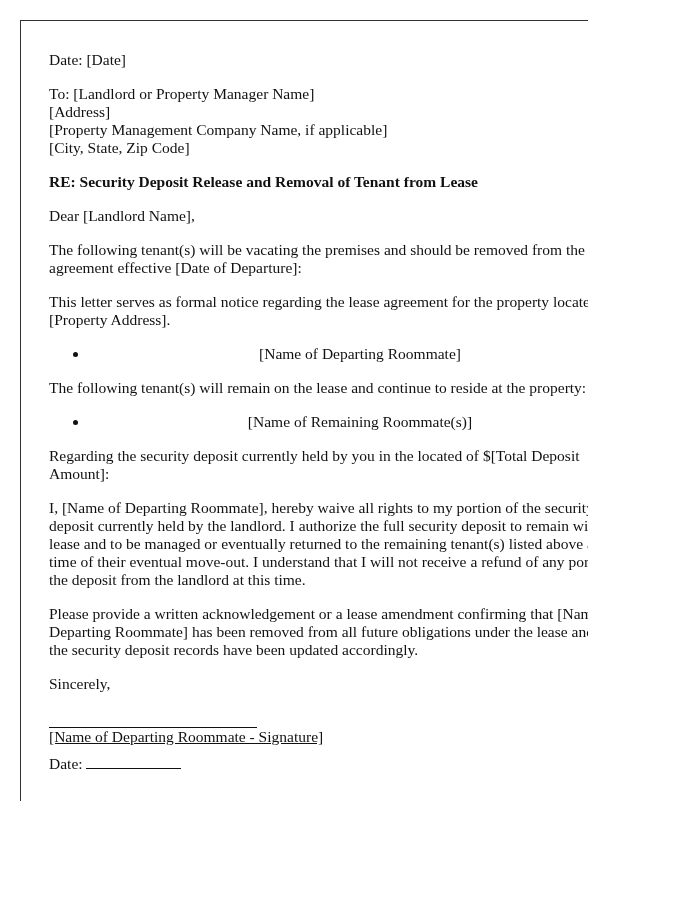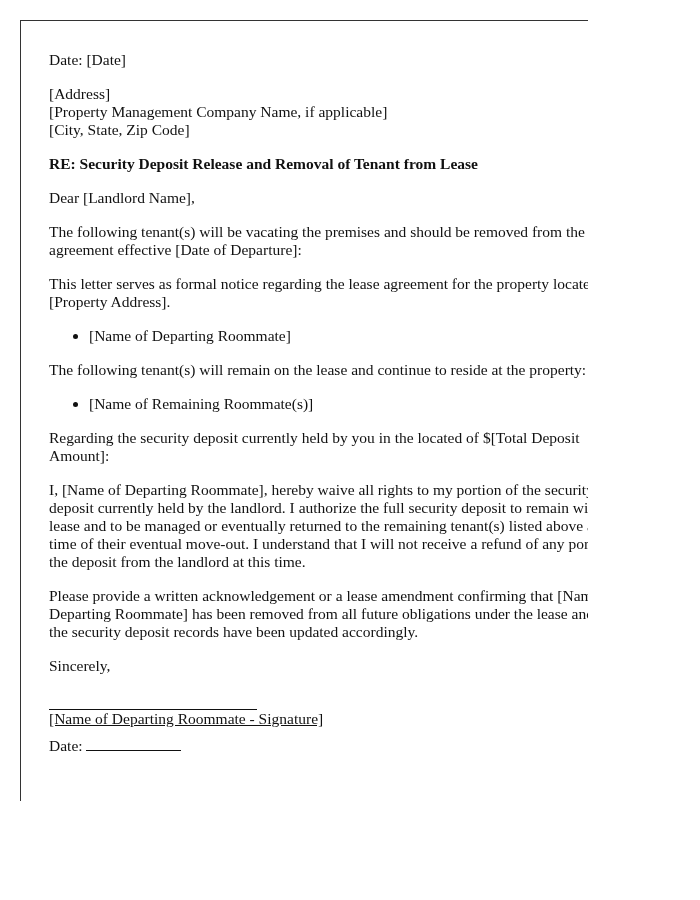--- a/index.html
+++ b/index.html
@@ -34,20 +34,21 @@
       padding: 30px 28px 40px 28px;
       font-size: 15.5px;
       line-height: 18px;
     }
     .letter p {
       margin: 0 0 16px 0;
     }
     .letter ul {
       margin: 0 0 16px 0;
       padding-left: 40px;
+      text-align: center;
     }
     .letter li {
       margin: 0;
     }
     .re-line {
       font-weight: bold;
       font-family: Liberation Serif, serif;
     }
     .addr-line {
       display: block;
@@ -79,20 +80,21 @@
   </style>
 </head>
 <body>
 
 <div class="viewport">
   <div class="letter">
 
     <p>Date: [Date]</p>
 
     <p>
+      <span class="addr-line">To: [Landlord or Property Manager Name]</span>
       <span class="addr-line">[Address]</span>
       <span class="addr-line">[Property Management Company Name, if applicable]</span>
       <span class="addr-line">[City, State, Zip Code]</span>
     </p>
 
     <p class="re-line">RE: Security Deposit Release and Removal of Tenant from Lease</p>
 
     <p>Dear [Landlord Name],</p>
 
     <p>The following tenant(s) will be vacating the premises and should be removed from the lease agreement effective [Date of Departure]:</p>

